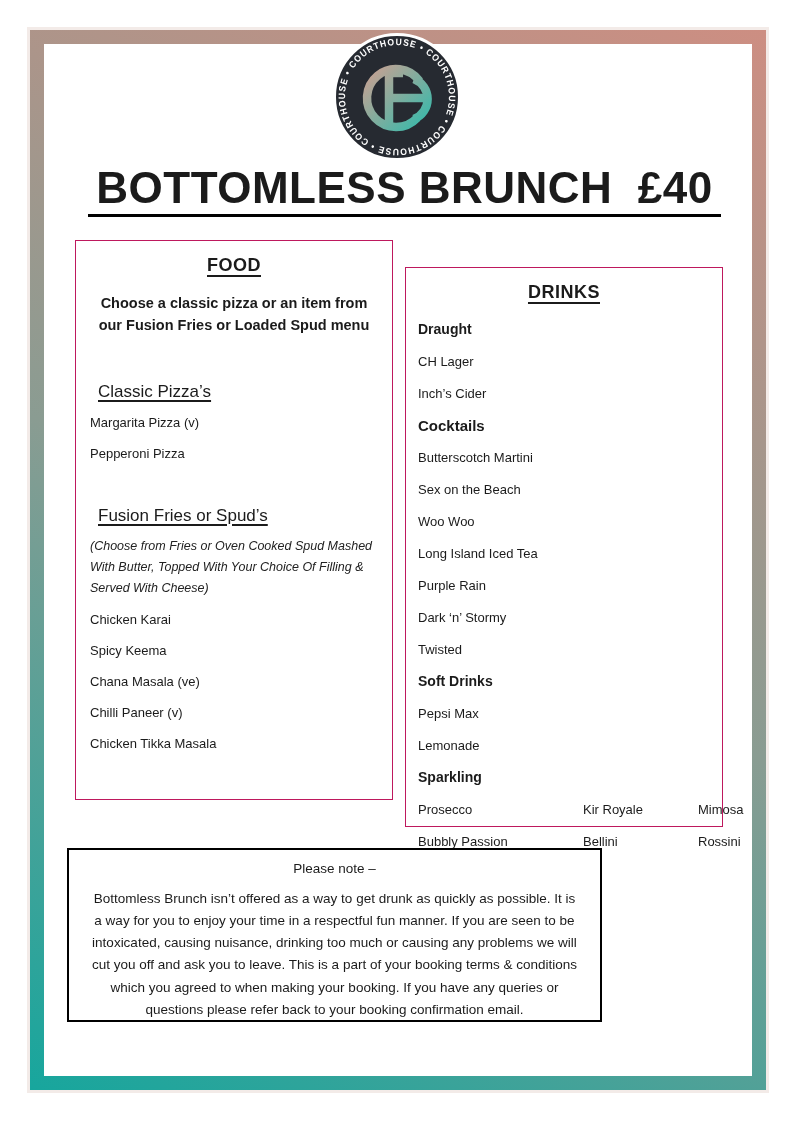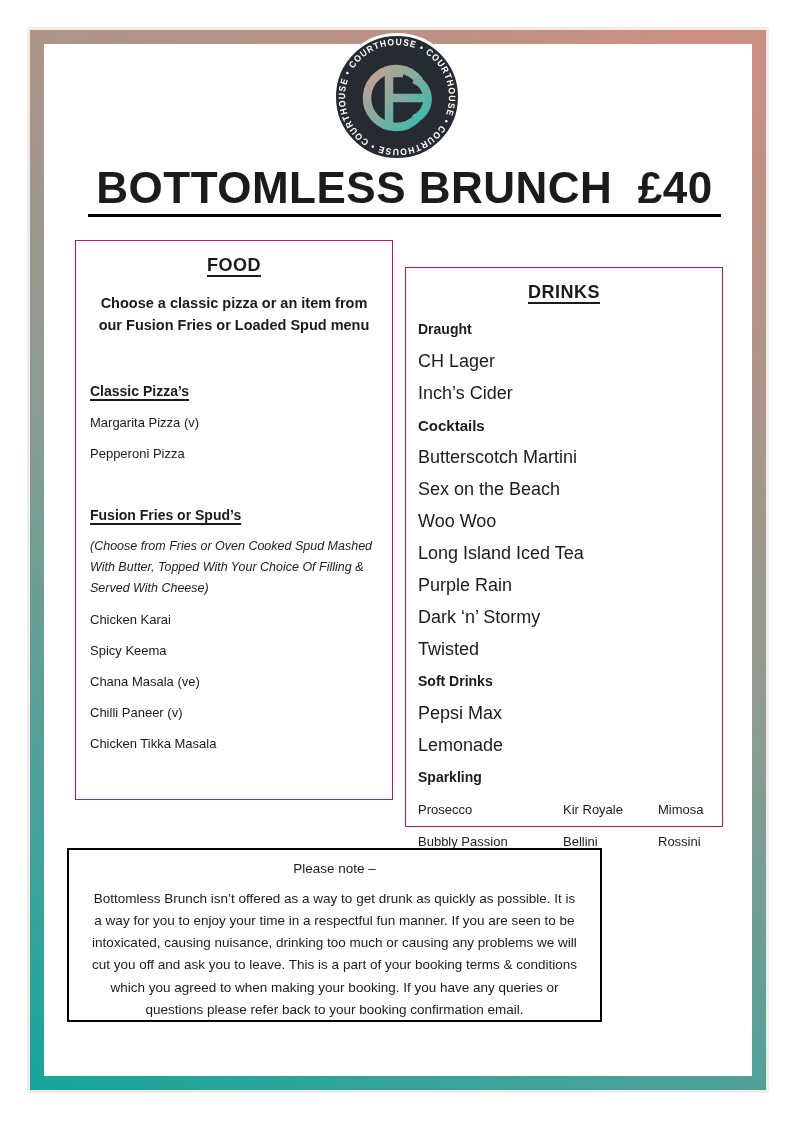--- a/index.html
+++ b/index.html
@@ -25,31 +25,31 @@
   
   .box{position:absolute;border:1px solid #be185d;background:#fff;box-sizing:border-box;}
   .food-box{left:75px;top:240px;width:318px;height:560px;padding:12px 14px;}
   .drinks-box{left:405px;top:230px;width:318px;height:560px;padding:12px 12px;margin-top:37px;}
   .box-heading{
     margin:2px 0 0;text-align:center;font-size:18px;font-weight:700;letter-spacing:.5px;
     text-decoration:underline;text-underline-offset:4px;text-decoration-thickness:2px;
   }
   .food-intro{margin:16px 2px 0;text-align:center;font-weight:700;font-size:14.5px;line-height:1.55;}
   .sub-heading{
-    margin:47px 0 0;font-size:14px;font-weight:700;line-height:15px;
+    margin:47px 8px 0;font-size:17px;font-weight:400;line-height:15px;
     text-decoration:underline;text-underline-offset:3px;text-decoration-thickness:1.5px;
   }
   .item{margin:16px 0 0;font-size:13px;line-height:15px;}
   .item-note{margin:13px 0 0;font-size:12.5px;font-style:italic;line-height:1.68;color:#222;}
   .item-note + .item{margin-top:13px;}
   .group-heading{margin:17px 0 0;font-size:14px;font-weight:700;line-height:15px;}
   .group-heading.first{margin-top:19px;}
   .group-heading.cocktails{font-size:15px;}
-  .drink-item{margin:17px 0 0;font-size:18px;line-height:15px;}
-  .sparkling-row{display:grid;grid-template-columns:145px 95px auto;margin:17px 0 0;font-size:13px;line-height:15px;}
+  .drink-item{margin:17px 0 0;font-size:13px;line-height:15px;}
+  .sparkling-row{display:grid;grid-template-columns:145px 95px auto;margin:17px 0 0;font-size:13px;line-height:15px;gap:20px;}
   
   .note-box{
     position:absolute;left:67px;top:848px;width:535px;height:174px;border:2px solid #000;
     box-sizing:border-box;padding:11px 22px;text-align:center;background:#fff;
   }
   .note-heading{margin:0;font-size:13.5px;}
   .note-body{margin:12px auto 0;font-size:13.5px;line-height:1.64;max-width:612px;}
 </style>
 </head>
 <body>

